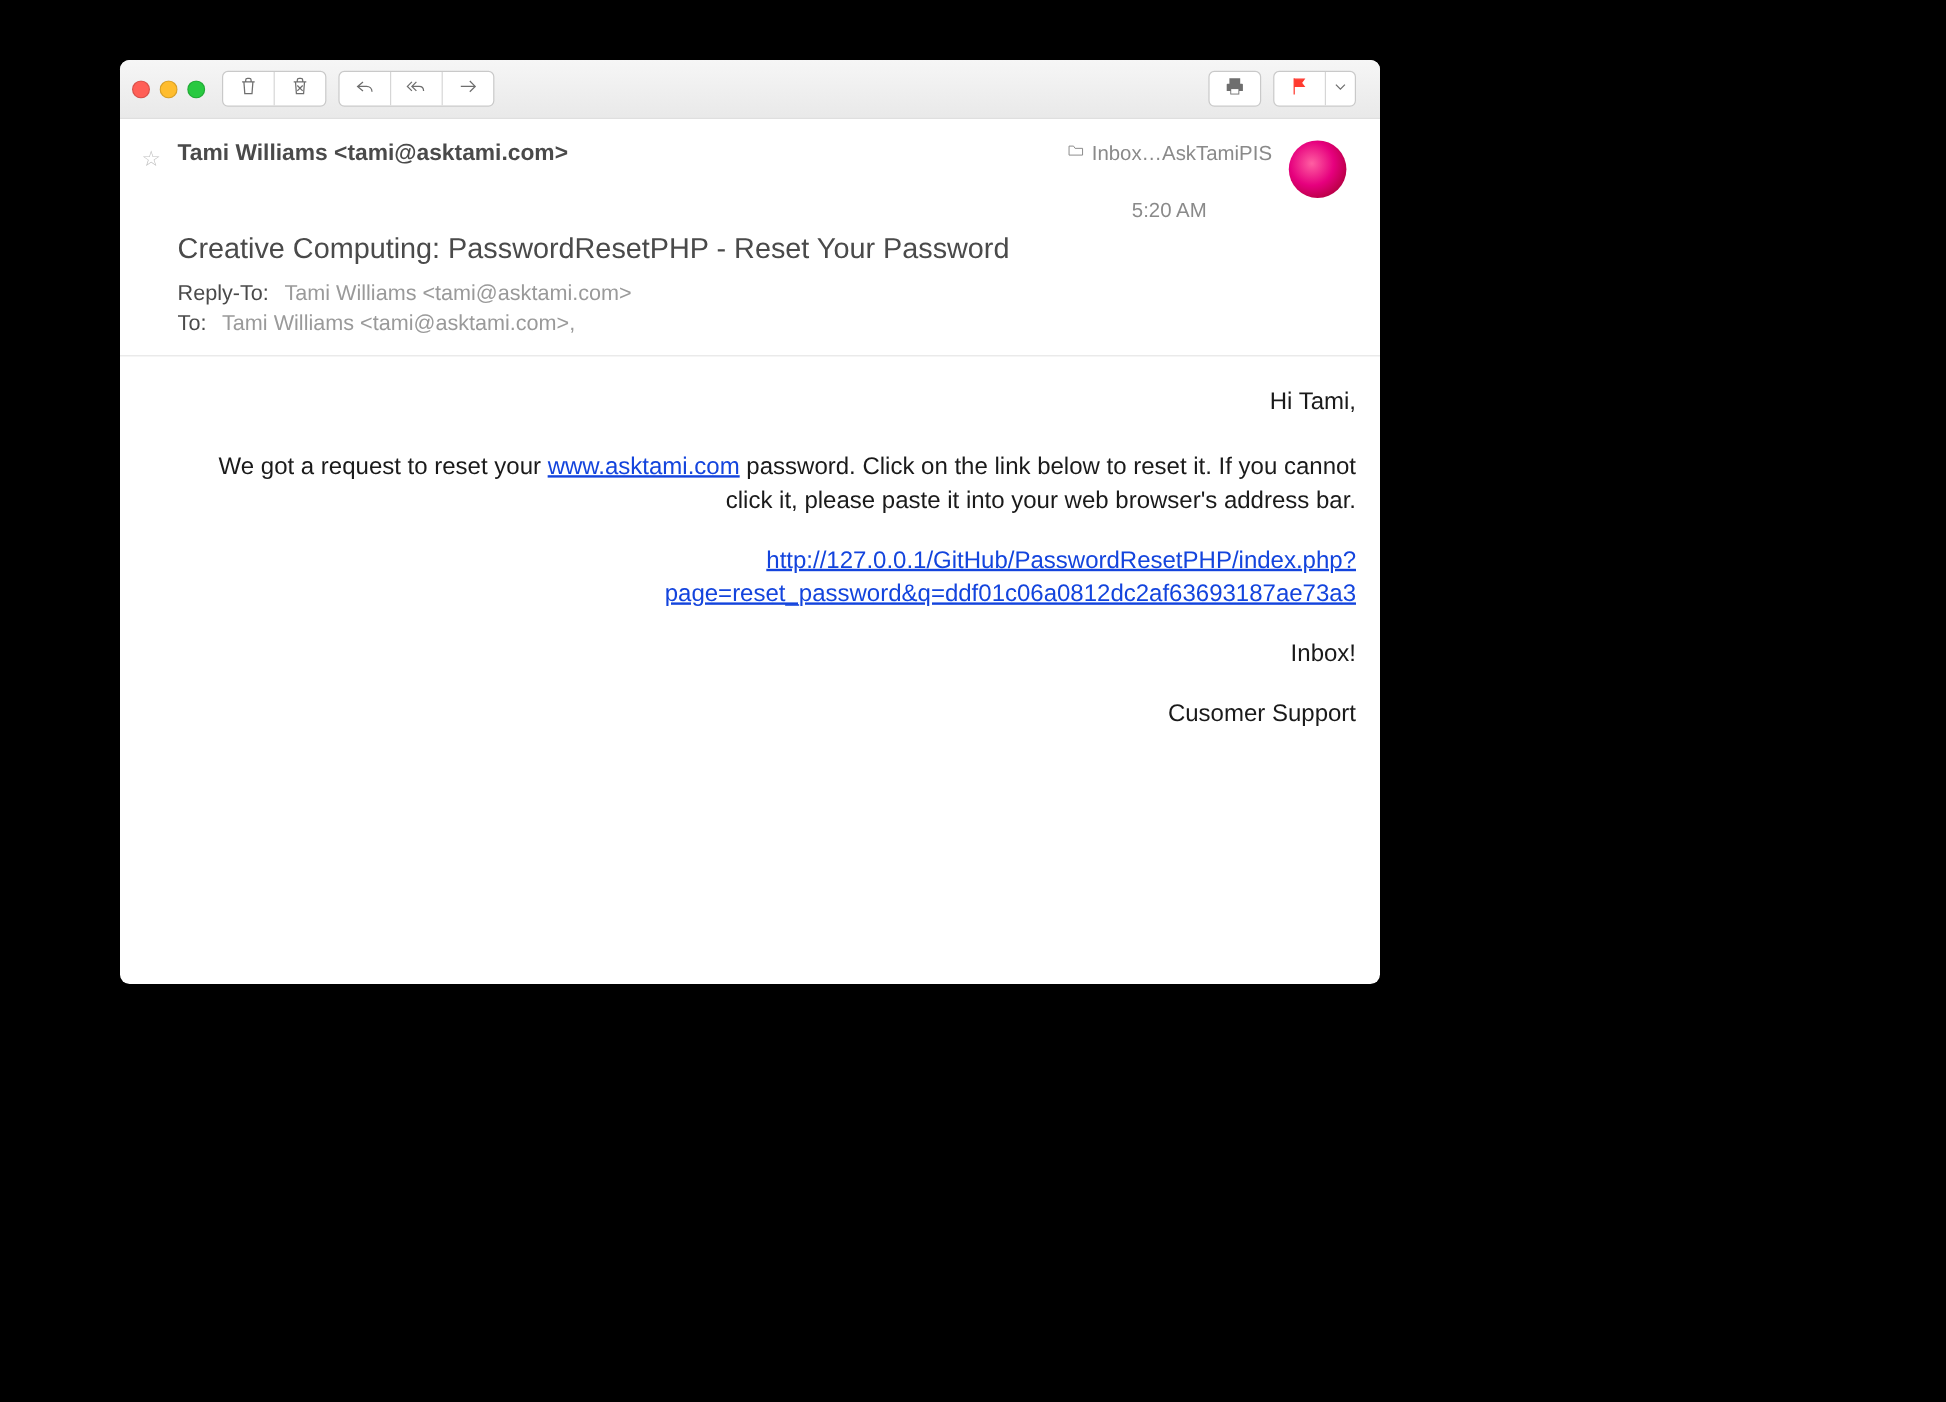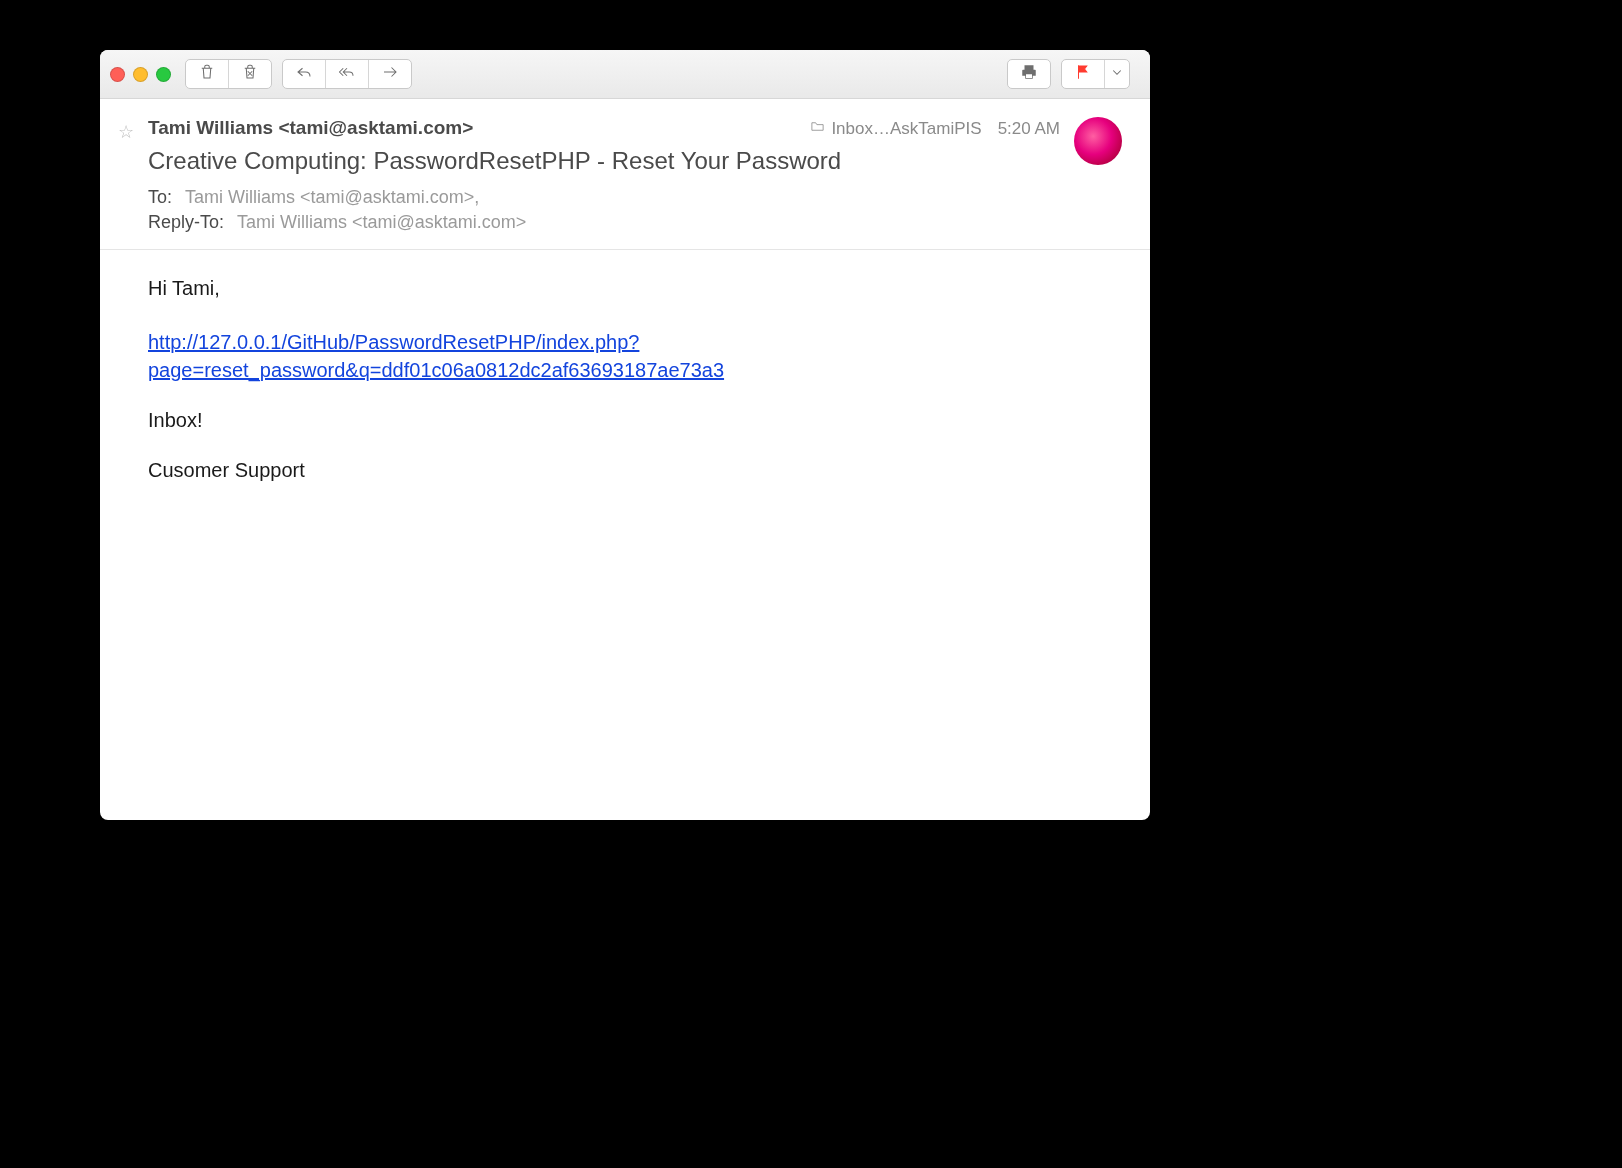--- a/index.html
+++ b/index.html
@@ -88,23 +88,24 @@
   }
   .from-name {
     font-weight: 600;
     font-size: 19px;
     color: #4a4a4a;
   }
   .meta-right {
     margin-left: auto;
     display: flex;
     align-items: center;
-    gap: 16px;
+    gap: 28px;
     color: #8a8a8a;
     font-size: 17px;
+    flex-direction: column;
   }
   .folder-chip {
     display: flex;
     align-items: center;
     gap: 6px;
   }
   .folder-chip svg { width: 15px; height: 15px; stroke: #8a8a8a; fill: none; stroke-width:1.3;}
   .avatar {
     width: 48px; height: 48px; border-radius: 50%;
     background: radial-gradient(circle at 40% 40%, #ff5fa2 0%, #e6007e 45%, #c2004f 70%, #8e0036 100%);
@@ -118,25 +119,26 @@
     color: #4a4a4a;
   }
   .hdr-line {
     margin: 4px 0 4px 30px;
     font-size: 18px;
   }
   .hdr-label { color: #4a4a4a; }
   .hdr-val   { color: #9a9a9a; margin-left: 8px; }
 
   .body {
-    padding: 24px 30px 30px 48px;
+    padding: 24px 20px 30px 48px;
     font-size: 20px;
     line-height: 1.4;
     color: #1a1a1a;
     font-family: "Helvetica", Arial, sans-serif;
+    text-align: right;
   }
   .body p { margin: 0 0 22px 0; }
   .body .greeting { margin-bottom: 26px; }
   .body a {
     color: #1344dd;
     text-decoration: underline;
   }
   .emph {
     color: #e10000;
     font-weight: 700;
@@ -244,32 +246,35 @@
           </span>
           <span>Inbox…AskTamiPIS</span>
         </span>
         <span>5:20 AM</span>
       </div>
     </div>
 
     <div class="subject">Creative Computing: PasswordResetPHP - Reset Your Password</div>
 
     <div class="hdr-line">
+      <span class="hdr-label">Reply-To:</span>
+      <span class="hdr-val">Tami Williams &lt;tami@asktami.com&gt;</span>
+    </div>
+    <div class="hdr-line">
       <span class="hdr-label">To:</span>
       <span class="hdr-val">Tami Williams &lt;tami@asktami.com&gt;,</span>
     </div>
-    <div class="hdr-line">
-      <span class="hdr-label">Reply-To:</span>
-      <span class="hdr-val">Tami Williams &lt;tami@asktami.com&gt;</span>
-    </div>
   </div>
 
   <div class="body">
     <p class="greeting">Hi Tami,</p>
 
+    <p>
+      <span>We got a request to reset your </span><a href="#">www.asktami.com</a><span> password. Click on the link below to reset it. If you cannot click it, please paste it into your web browser's address bar.</span>
+    </p>
 
     <p>
       <a href="#">http://127.0.0.1/GitHub/PasswordResetPHP/index.php?page=reset_password&amp;q=ddf01c06a0812dc2af63693187ae73a3</a>
     </p>
 
 
     <p>Inbox!</p>
 
     <p class="sig">Cusomer Support</p>
   </div>

